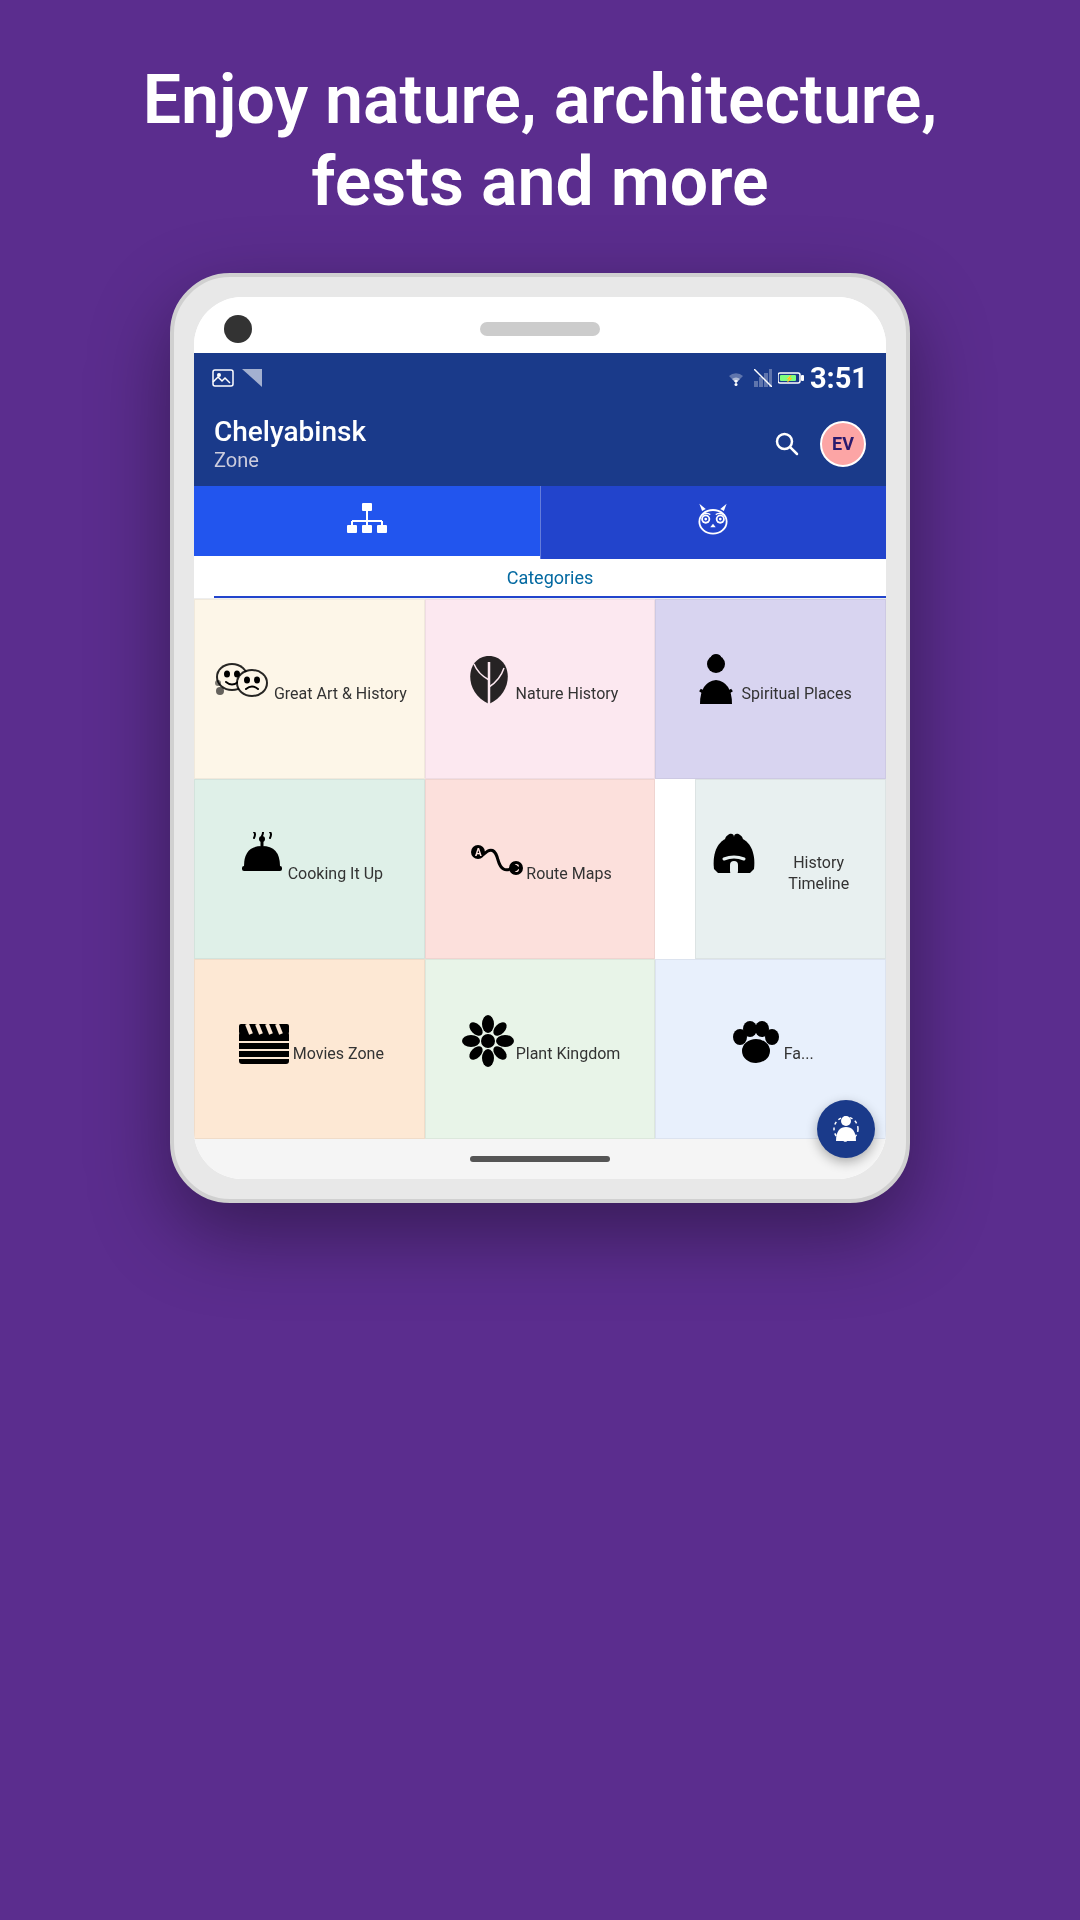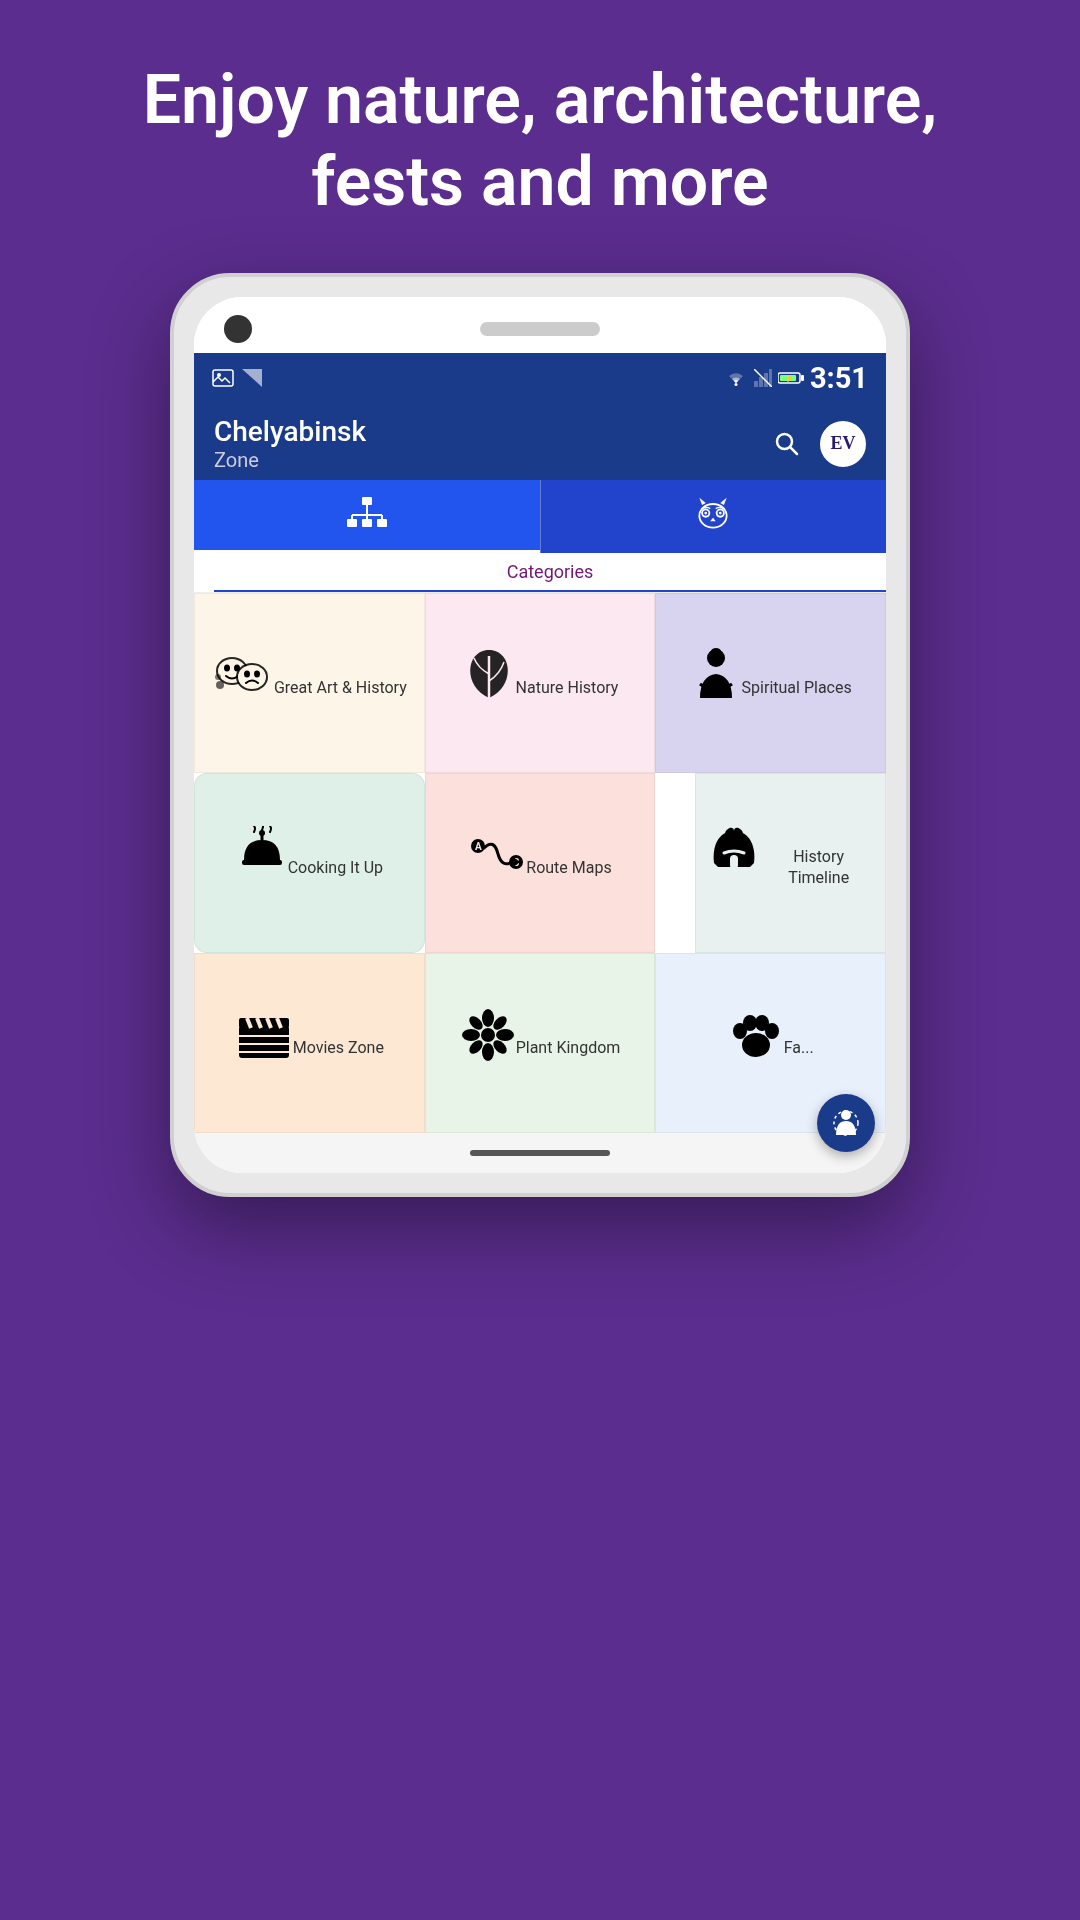--- a/index.html
+++ b/index.html
@@ -79,21 +79,21 @@
     .status-right {
       display: flex;
       align-items: center;
       gap: 6px;
       font-weight: bold;
       font-size: 20px;
     }
 
     .app-bar {
       background: #1a3a8a;
-      padding: 12px 20px 8px;
+      padding: 12px 20px 14px;
       display: flex;
       justify-content: space-between;
       align-items: center;
     }
 
     .app-bar-title {
       color: white;
     }
 
     .app-bar-title .main-title {
@@ -114,30 +114,29 @@
 
     .search-icon-svg {
       width: 30px;
       height: 30px;
       fill: white;
     }
 
     .ev-badge {
       width: 46px;
       height: 46px;
-      background: #ffffff;
+      background: #fca5a5;
       border-radius: 50%;
       display: flex;
       align-items: center;
       justify-content: center;
       color: #2a1a6e;
       font-weight: bold;
       font-size: 18px;
       border: 2px solid #ffffff;
-      font-family: Liberation Serif, serif;
     }
 
     .tabs-bar {
       display: flex;
       background: #2244cc;
     }
 
     .tab {
       flex: 1;
       display: flex;
@@ -171,21 +170,21 @@
     .tab-label {
       flex: 1;
       text-align: center;
       padding: 8px 0;
       font-size: 18px;
       color: #333;
       border-bottom: 2px solid transparent;
     }
 
     .tab-label.active {
-      color: #701a75;
+      color: #0369a1;
       border-bottom: 2px solid #2244cc;
       margin-left: 20px;
     }
 
     .grid {
       display: grid;
       grid-template-columns: 1fr 1fr 1fr;
       gap: 0;
     }
 
@@ -213,21 +212,21 @@
       text-align: center;
       line-height: 1.3;
     }
 
     
     .bg-cream { background: #fdf6e8; }
     .bg-pink-light { background: #fce8f0; }
     .bg-lavender { background: #d8d4f0; }
 
     
-    .bg-mint { background: #dff0e8; border-radius: 13px; }
+    .bg-mint { background: #dff0e8; }
     .bg-pink2 { background: #fce0dc; }
     .bg-light-teal { background: #e8f0f0; margin-left: 40px; }
 
     
     .bg-peach { background: #fde8d4; }
     .bg-light-green2 { background: #e8f4e8; }
     .bg-light-blue2 { background: #e8f0fc; }
 
     .fab-btn {
       position: absolute;

